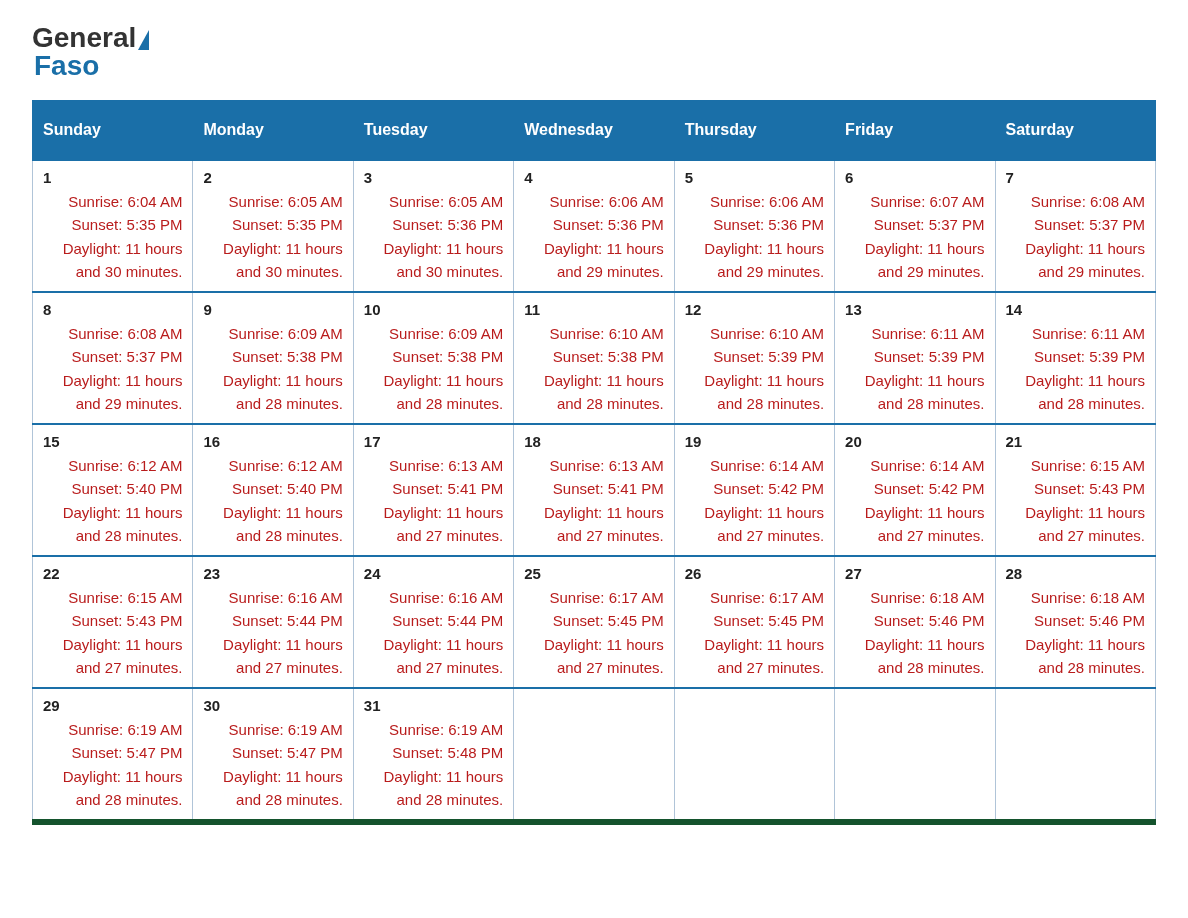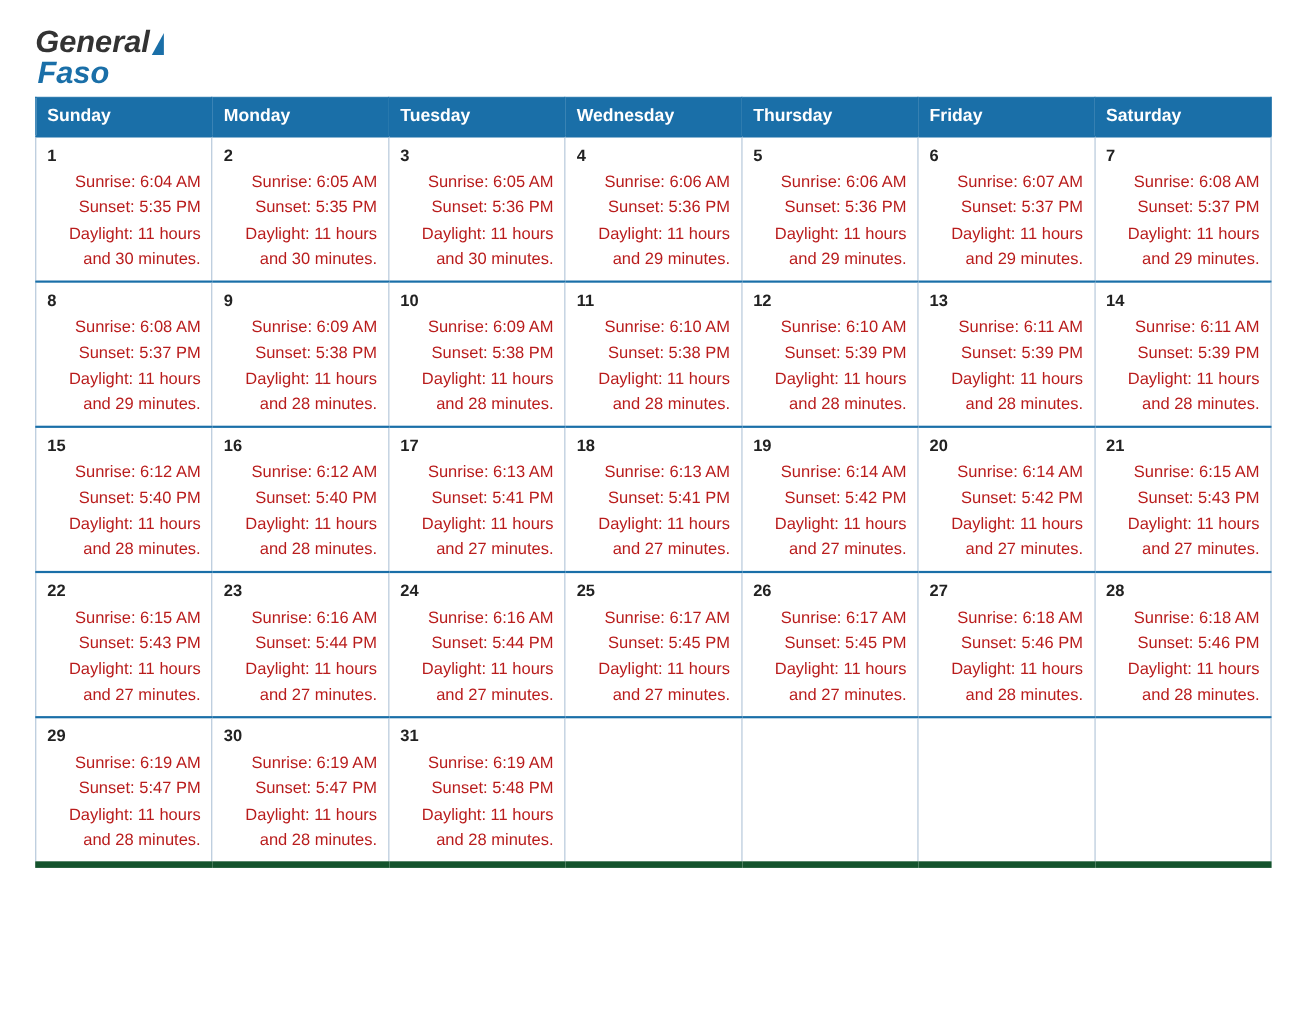--- a/index.html
+++ b/index.html
@@ -8,22 +8,21 @@
       background: #fff;
       color: #222;
       width: 1188px;
       min-height: 918px;
       padding: 24px 32px 32px 32px;
     }
     .header {
       display: flex;
       justify-content: space-between;
       align-items: flex-start;
-      margin-bottom: 6px;
-      font-style: italic;
+      margin-bottom: 18px;
     }
     .logo {
       display: flex;
       flex-direction: column;
       align-items: flex-start;
     }
     .logo-text {
       display: flex;
       align-items: flex-end;
       font-size: 28px;
@@ -65,21 +64,21 @@
     .calendar-table {
       width: 100%;
       border-collapse: collapse;
       table-layout: fixed;
     }
     .calendar-table th {
       background: #1a6fa8;
       color: #fff;
       font-size: 16px;
       font-weight: bold;
-      padding: 8px 10px;
+      padding: 20px 10px;
       text-align: left;
       border: 1px solid #1a6fa8;
     }
     .calendar-table td {
       vertical-align: top;
       border: 1px solid #b0c4d8;
       padding: 8px 10px;
       font-size: 13.5px;
       min-height: 110px;
       background: #fff;

